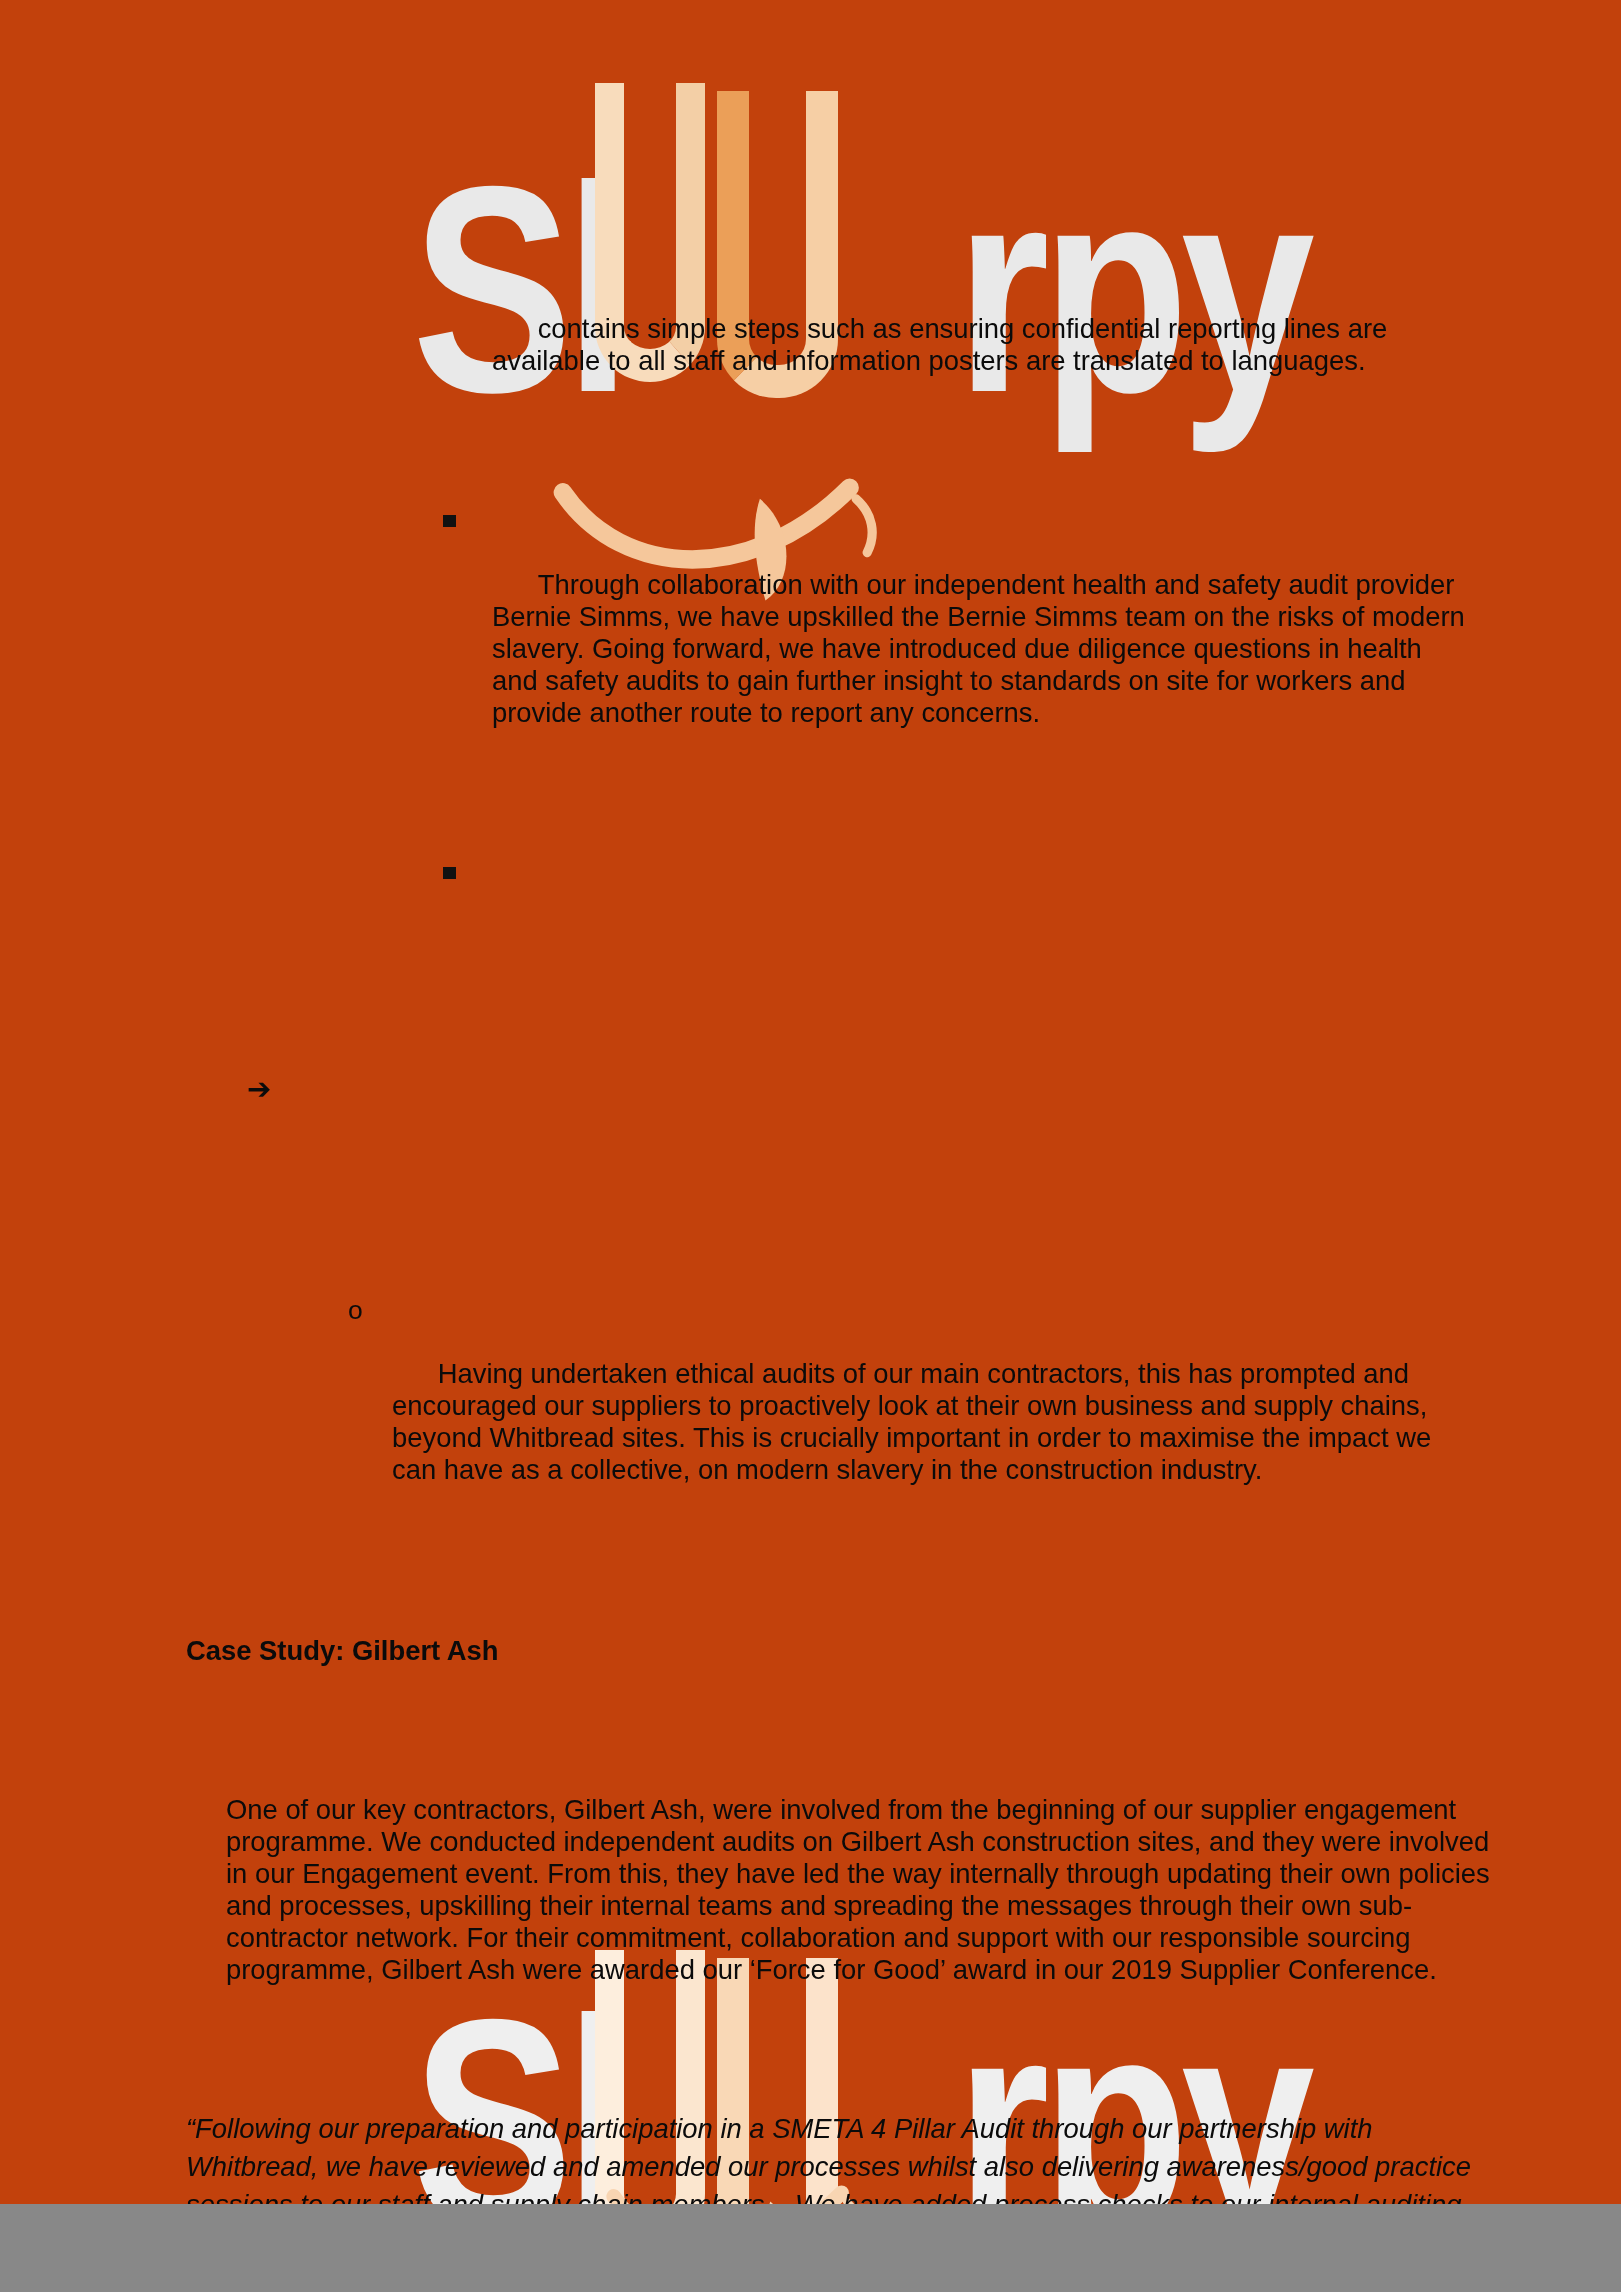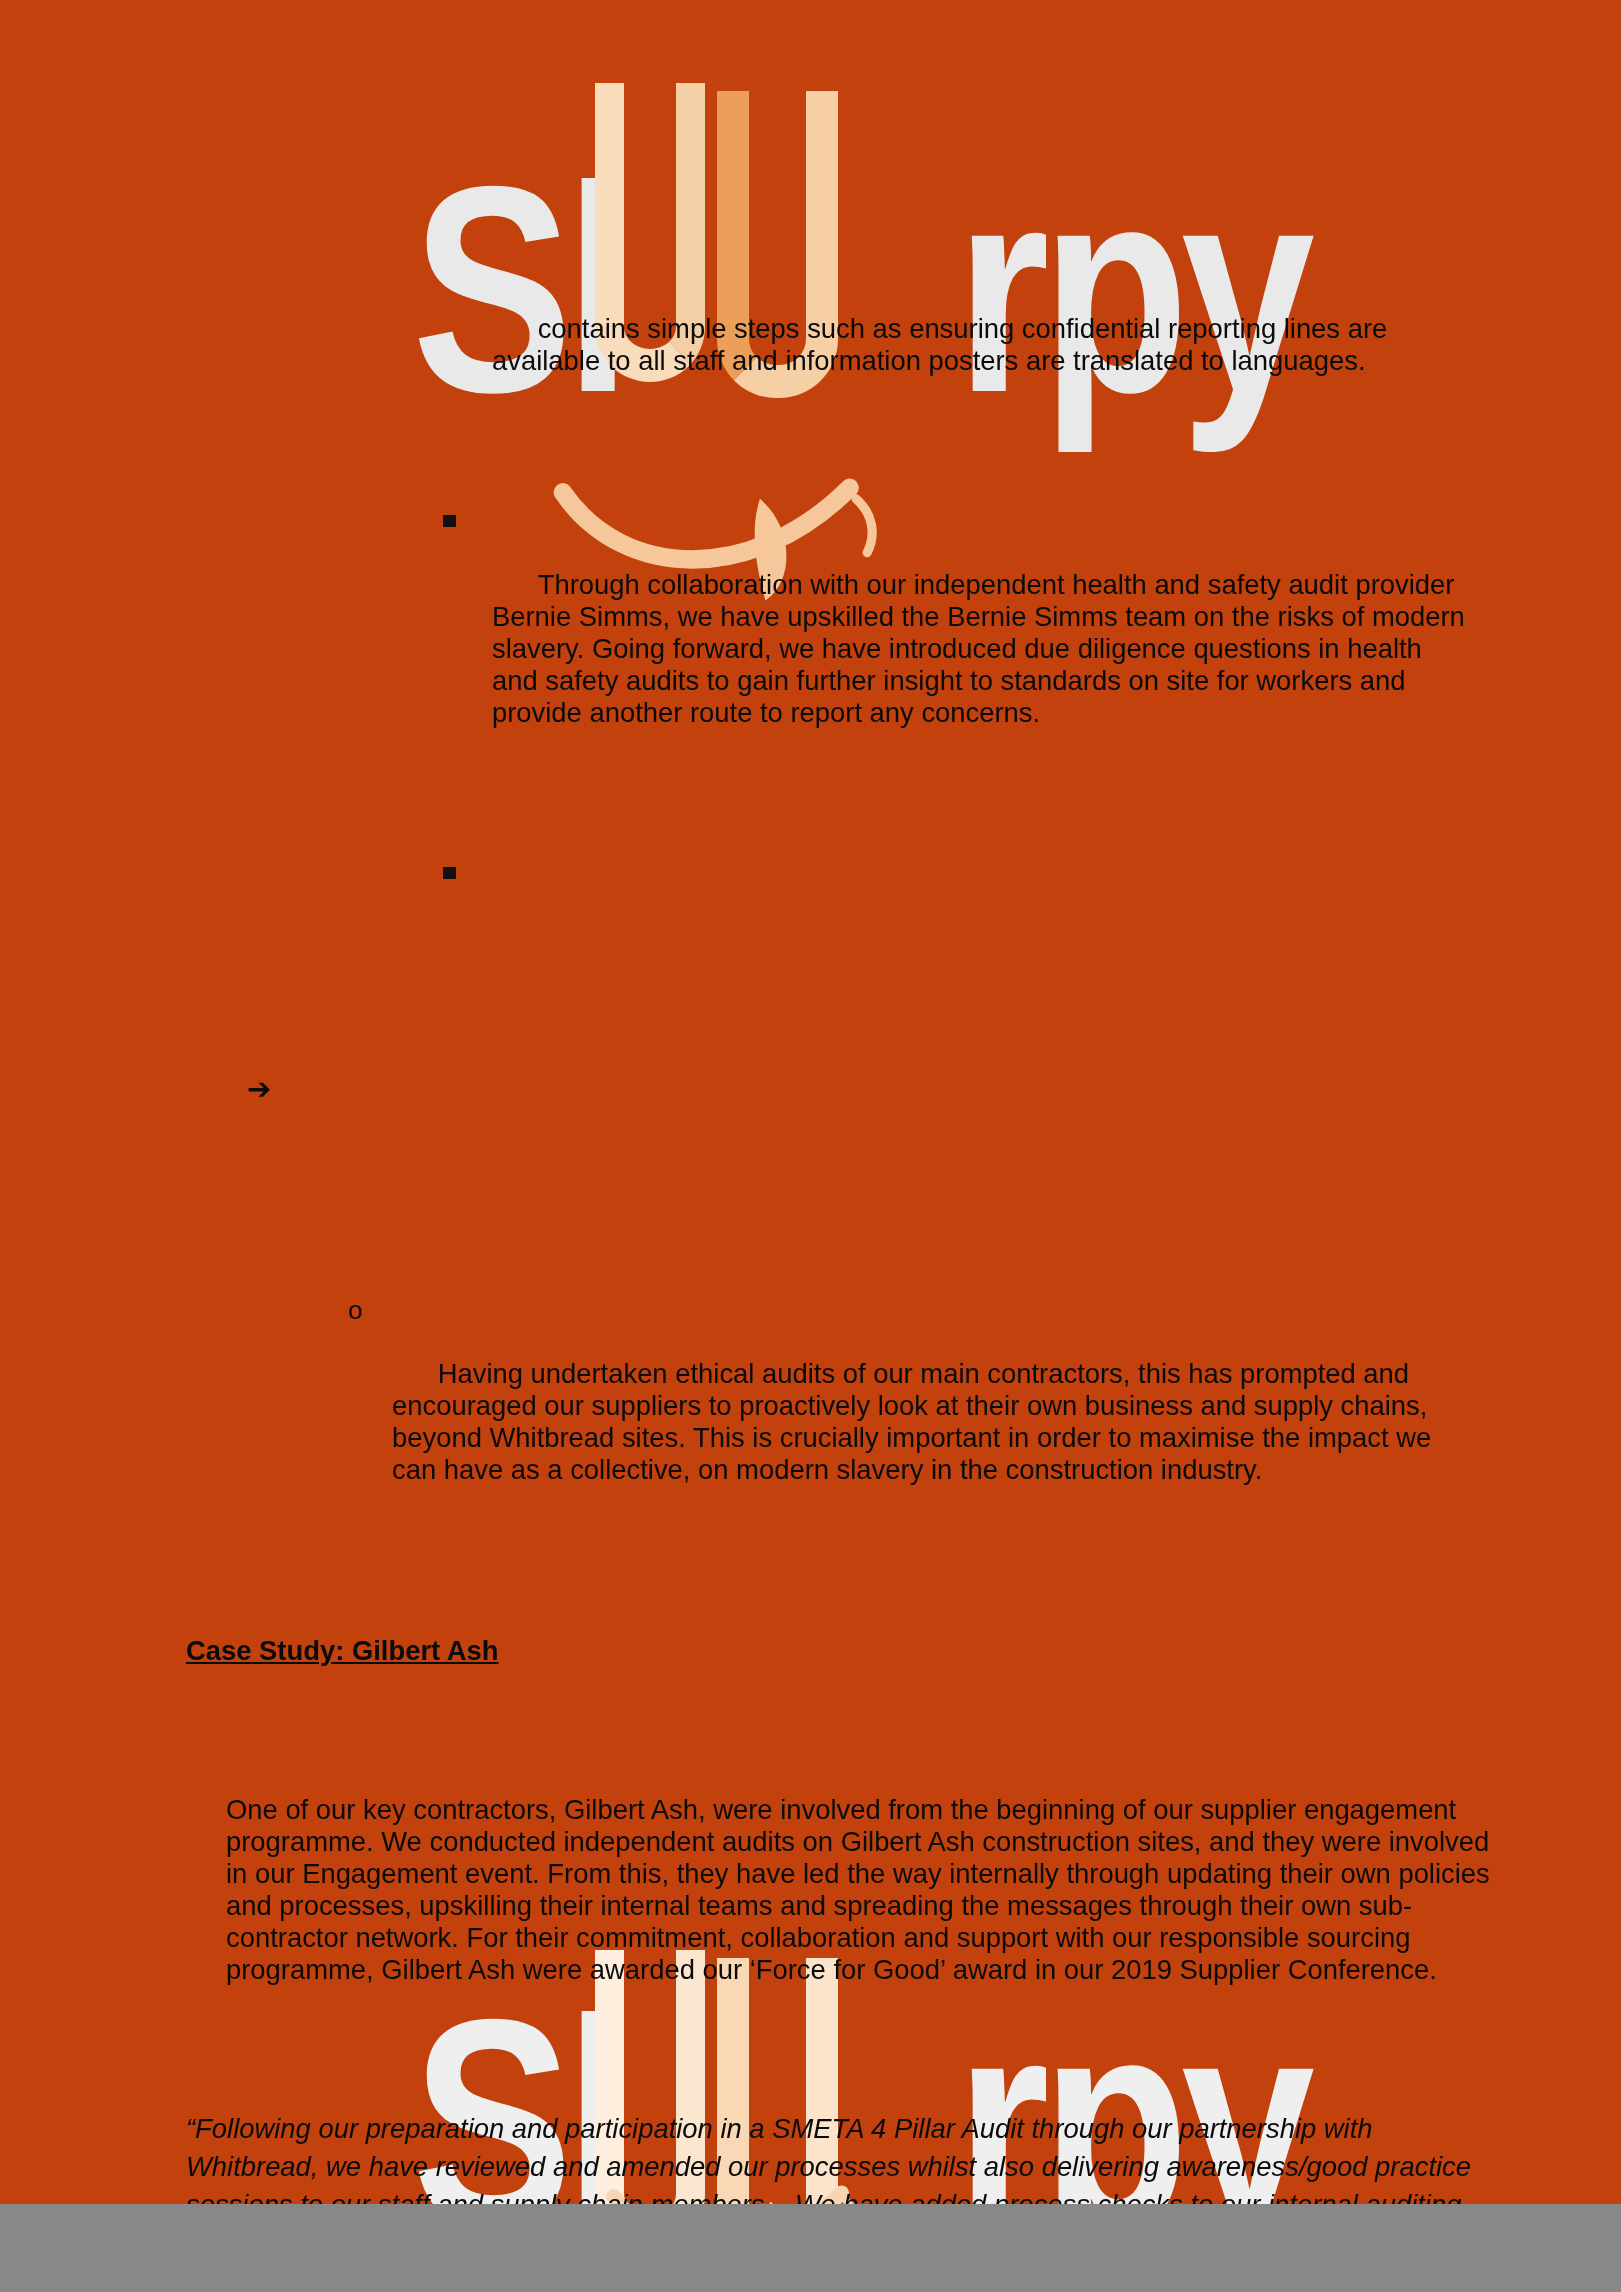--- a/index.html
+++ b/index.html
@@ -35,21 +35,21 @@
     padding-top:185px;font-size:27.4px;line-height:32px;
     text-align:left;white-space:pre-wrap;
   }
   .li{position:relative;padding-left:306px;padding-right:21.6px;}
   .sq-marker{position:absolute;left:257px;top:9.8px;width:12.7px;height:12.7px;background:#111;}
   .arrow-item{position:relative;padding-left:114px;margin-top:25.5px;
               font-weight:bold;font-style:italic;}
   .arrow-marker{position:absolute;left:61px;top:-2px;font-size:29px;font-style:normal;}
   .o-item{position:relative;padding-left:206px;padding-right:21.6px;margin-top:27.4px;}
   .o-marker{position:absolute;left:162px;top:0;font-size:26.5px;}
-  .case-heading{margin-top:21.6px;font-weight:bold;text-decoration:underline;}
+  .case-heading{margin-top:21.6px;font-weight:bold;}
   .para-tight{margin-top:31px;line-height:32px;margin-left:40px;}
   .quote{margin-top:27.4px;line-height:38px;font-style:italic;}
 </style>
 </head>
 <body>
 
 <div class="page">
 
   <div class="wm wm-top">
     <div class="wm-word" style="color: rgb(233, 233, 233);"><span>Sl</span><span class="hidden-uu">UU</span><span>rpy</span></div>

